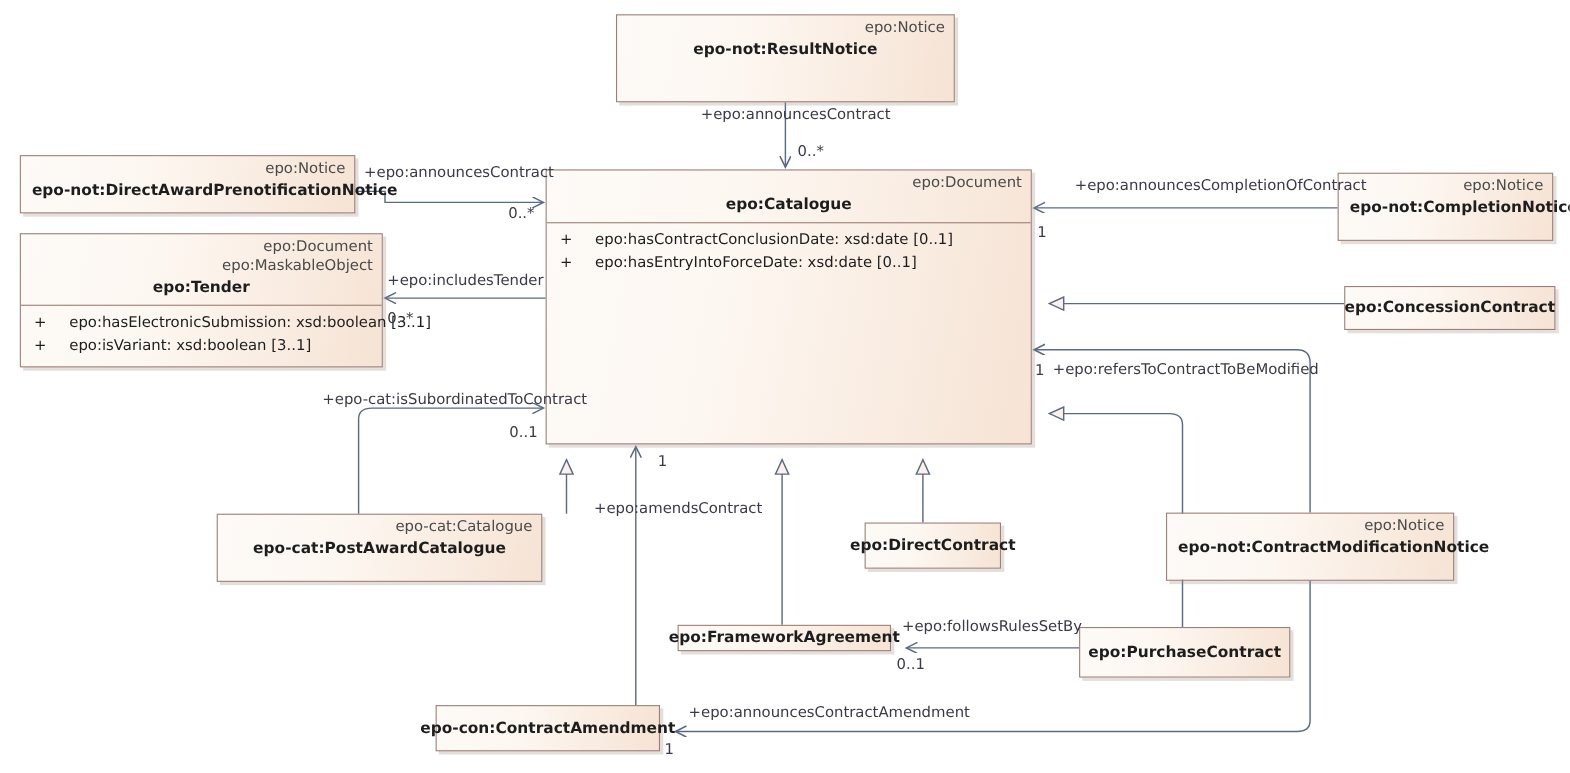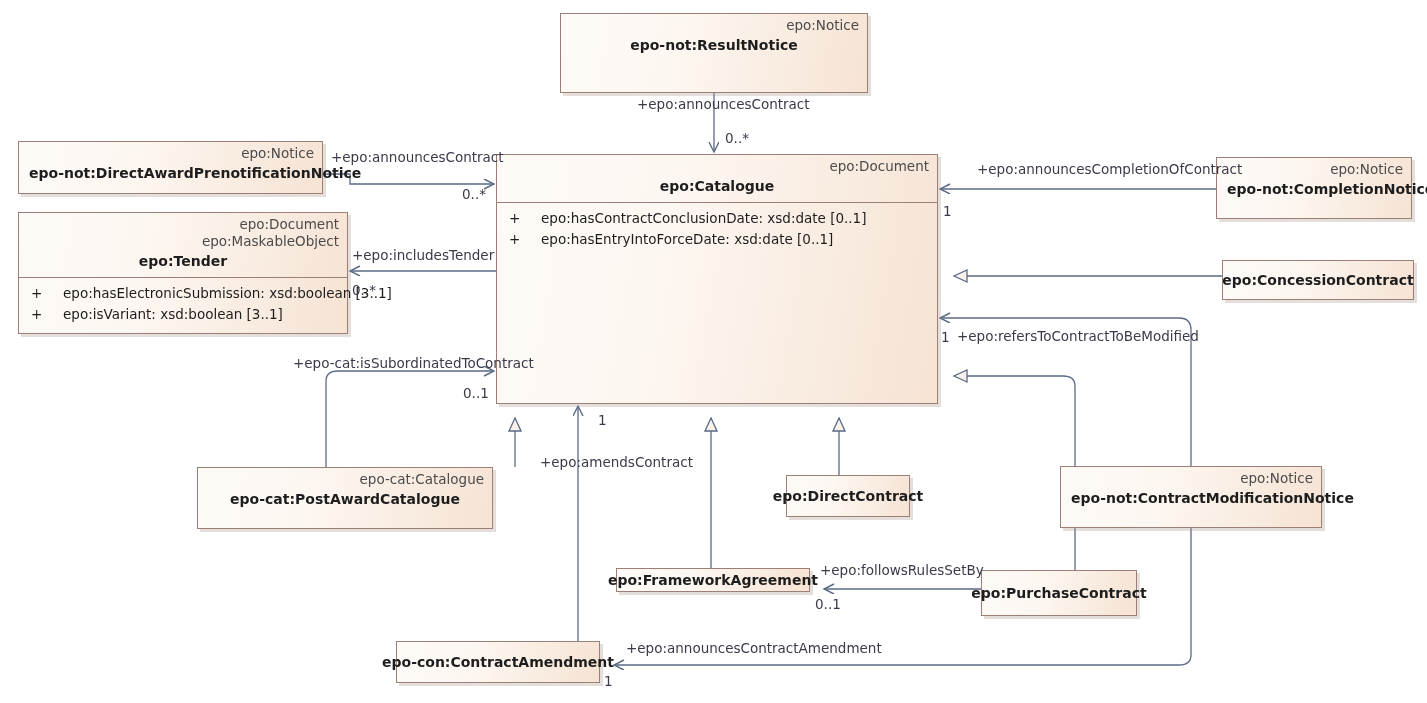--- a/index.html
+++ b/index.html
@@ -166,21 +166,21 @@
 
   <div class="node" style="left:1060px;top:466px;width:262px;height:62px;">
     <span class="stereo">epo:Notice</span>
     <span class="cname">epo-not:ContractModificationNotice</span>
   </div>
 
   <div class="node plain" style="left:616px;top:568px;width:194px;height:24px;display:flex;align-items:center;justify-content:center;">
     <span class="cname" style="padding:0;">epo:FrameworkAgreement</span>
   </div>
 
-  <div class="node plain" style="left:981px;top:570px;width:156px;height:46px;display:flex;align-items:center;justify-content:center;">
+  <div class="node plain" style="left:981px;top:570px;width:192px;height:46px;display:flex;align-items:center;justify-content:center;">
     <span class="cname" style="padding:0;">epo:PurchaseContract</span>
   </div>
 
   <div class="node plain" style="left:396px;top:641px;width:204px;height:42px;display:flex;align-items:center;justify-content:center;">
     <span class="cname" style="padding:0;">epo-con:ContractAmendment</span>
   </div>
 
   <div class="elabel" style="left:637px;top:97px;">+epo:announcesContract</div>
   <div class="mult" style="left:725px;top:131px;">0..*</div>
 

